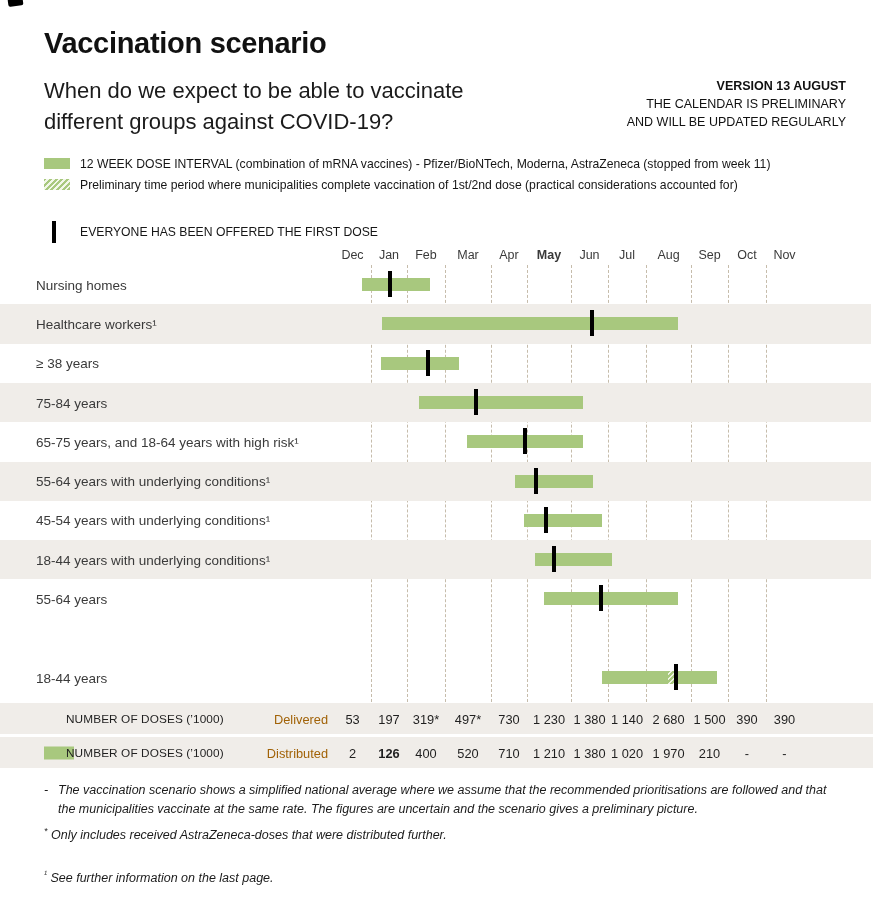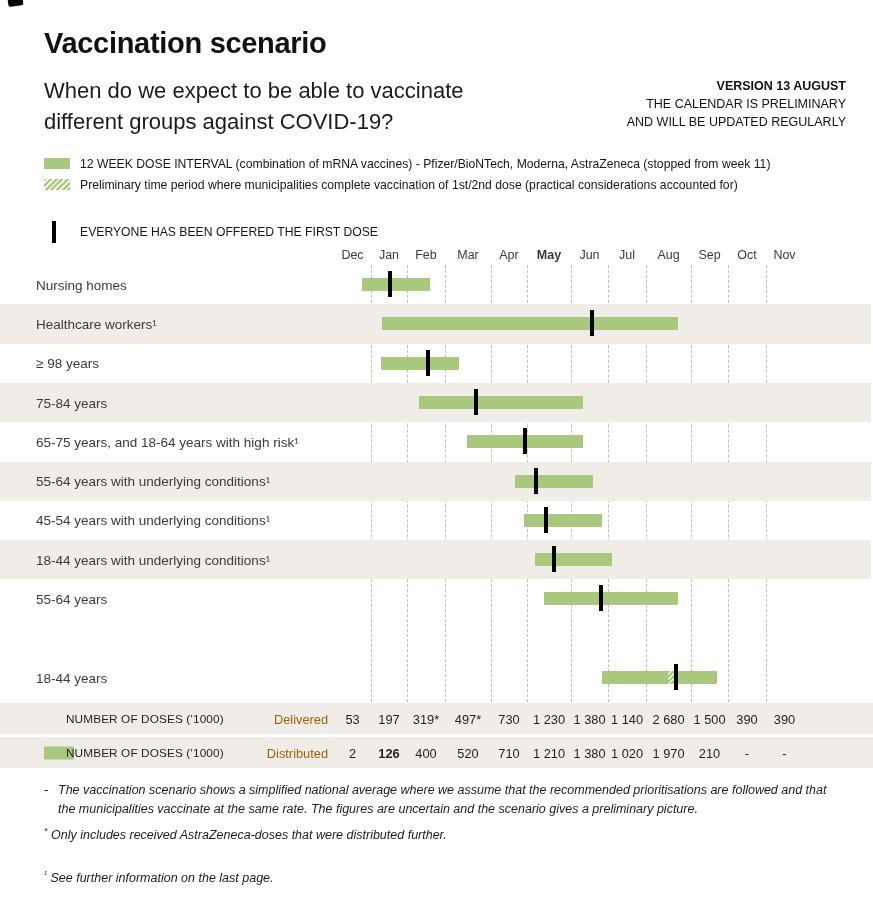--- a/index.html
+++ b/index.html
@@ -121,21 +121,21 @@
         <div class="rlabel">Nursing homes</div>
         <div class="bar" style="left: 362.12px; width: 68.06px;"></div>
         <div class="tick" style="left: 388.08px;"></div>
       </div>
       <div class="crow stripe" style="top: 39.3px;">
         <div class="rlabel">Healthcare workers¹</div>
         <div class="bar" style="left: 382.16px; width: 295.79px;"></div>
         <div class="tick" style="left: 590.09px;"></div>
       </div>
       <div class="crow" style="top: 78.6px;">
-        <div class="rlabel">≥ 98 years</div>
+        <div class="rlabel">≥ 38 years</div>
         <div class="bar" style="left: 380.72px; width: 78.08px;"></div>
         <div class="tick" style="left: 425.9px;"></div>
       </div>
       <div class="crow stripe" style="top: 117.9px;">
         <div class="rlabel">75-84 years</div>
         <div class="bar" style="left: 419.16px; width: 163.68px;"></div>
         <div class="tick" style="left: 473.82px;"></div>
       </div>
       <div class="crow" style="top: 157.2px;">
         <div class="rlabel">65-75 years, and 18-64 years with high risk¹</div>

